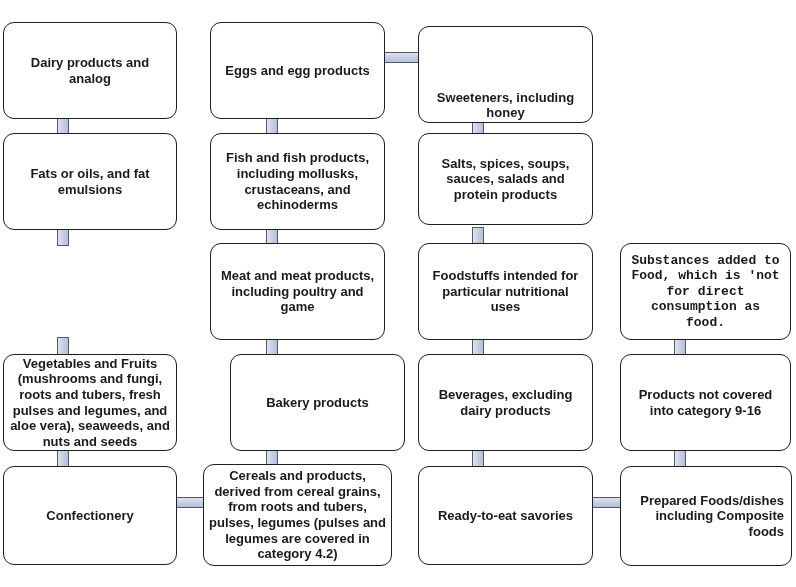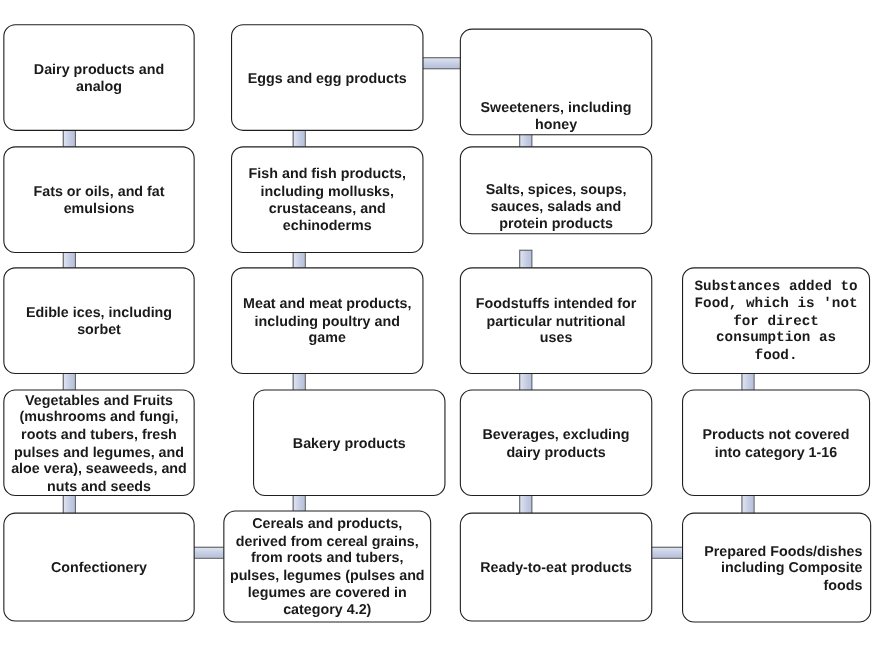--- a/index.html
+++ b/index.html
@@ -83,56 +83,53 @@
   <div class="node" style="left:418px;top:26px;width:175px;height:97px;align-items:flex-end;">
     <span>Sweeteners, including honey</span>
     </div>
 
   <div class="node" style="left:3px;top:133px;width:174px;height:97px;">
     <span>Fats or oils, and fat emulsions</span>
     </div>
   <div class="node" style="left:210px;top:133px;width:175px;height:97px;">
     <span>Fish and fish products, including mollusks, crustaceans, and echinoderms</span>
     </div>
-  <div class="node" style="left:418px;top:133px;width:175px;height:80px;align-items:flex-end;">
+  <div class="node" style="left:418px;top:133px;width:175px;height:92px;">
     <span>Salts, spices, soups, sauces, salads and protein products</span>
     </div>
 
-  <div class="node" style="left:3px;top:243px;width:174px;height:97px;">
-    <span>Edible ices, including sorbet</span>
-    </div>
   <div class="node" style="left:210px;top:243px;width:175px;height:97px;">
     <span>Meat and meat products, including poultry and game</span>
     </div>
   <div class="node" style="left:418px;top:243px;width:175px;height:97px;">
     <span>Foodstuffs intended for particular nutritional uses</span>
     </div>
   <div class="node" style="left:620px;top:243px;width:171px;height:97px;font-family:Liberation Mono, monospace;">
     <span>Substances added to Food, which is 'not for direct consumption as food.</span>
     </div>
 
   <div class="node" style="left:3px;top:354px;width:174px;height:97px;padding:12px 3px;">
     <span>Vegetables and Fruits (mushrooms and fungi, roots and tubers, fresh pulses and legumes, and aloe vera), seaweeds, and nuts and seeds</span>
     </div>
   <div class="node" style="left:210px;top:354px;width:175px;height:97px;margin-left:20px;">
     <span>Bakery products</span>
     </div>
   <div class="node" style="left:418px;top:354px;width:175px;height:97px;">
     <span>Beverages, excluding dairy products</span>
     </div>
   <div class="node" style="left:620px;top:354px;width:171px;height:97px;">
-    <span>Products not covered into category 1-16</span>
+    <span>Products not covered into category 9-16</span>
     </div>
 
   <div class="node" style="left:3px;top:466px;width:174px;height:99px;">
     <span>Confectionery</span>
     </div>
   <div class="node" style="left:203px;top:464px;width:189px;height:102px;padding:16px 3px;">
     <span>Cereals and products, derived from cereal grains, from roots and tubers, pulses, legumes (pulses and legumes are covered in category 4.2)</span>
     </div>
   <div class="node" style="left:418px;top:466px;width:175px;height:99px;">
-    <span>Ready-to-eat products</span>
+    <span>Ready-to-eat savories</span>
     </div>
   <div class="node" style="left:620px;top:466px;width:172px;height:100px;text-align:right;">
     <span>Prepared Foods/dishes including Composite foods</span>
     </div>
 
 </div>
 
 </body></html>

